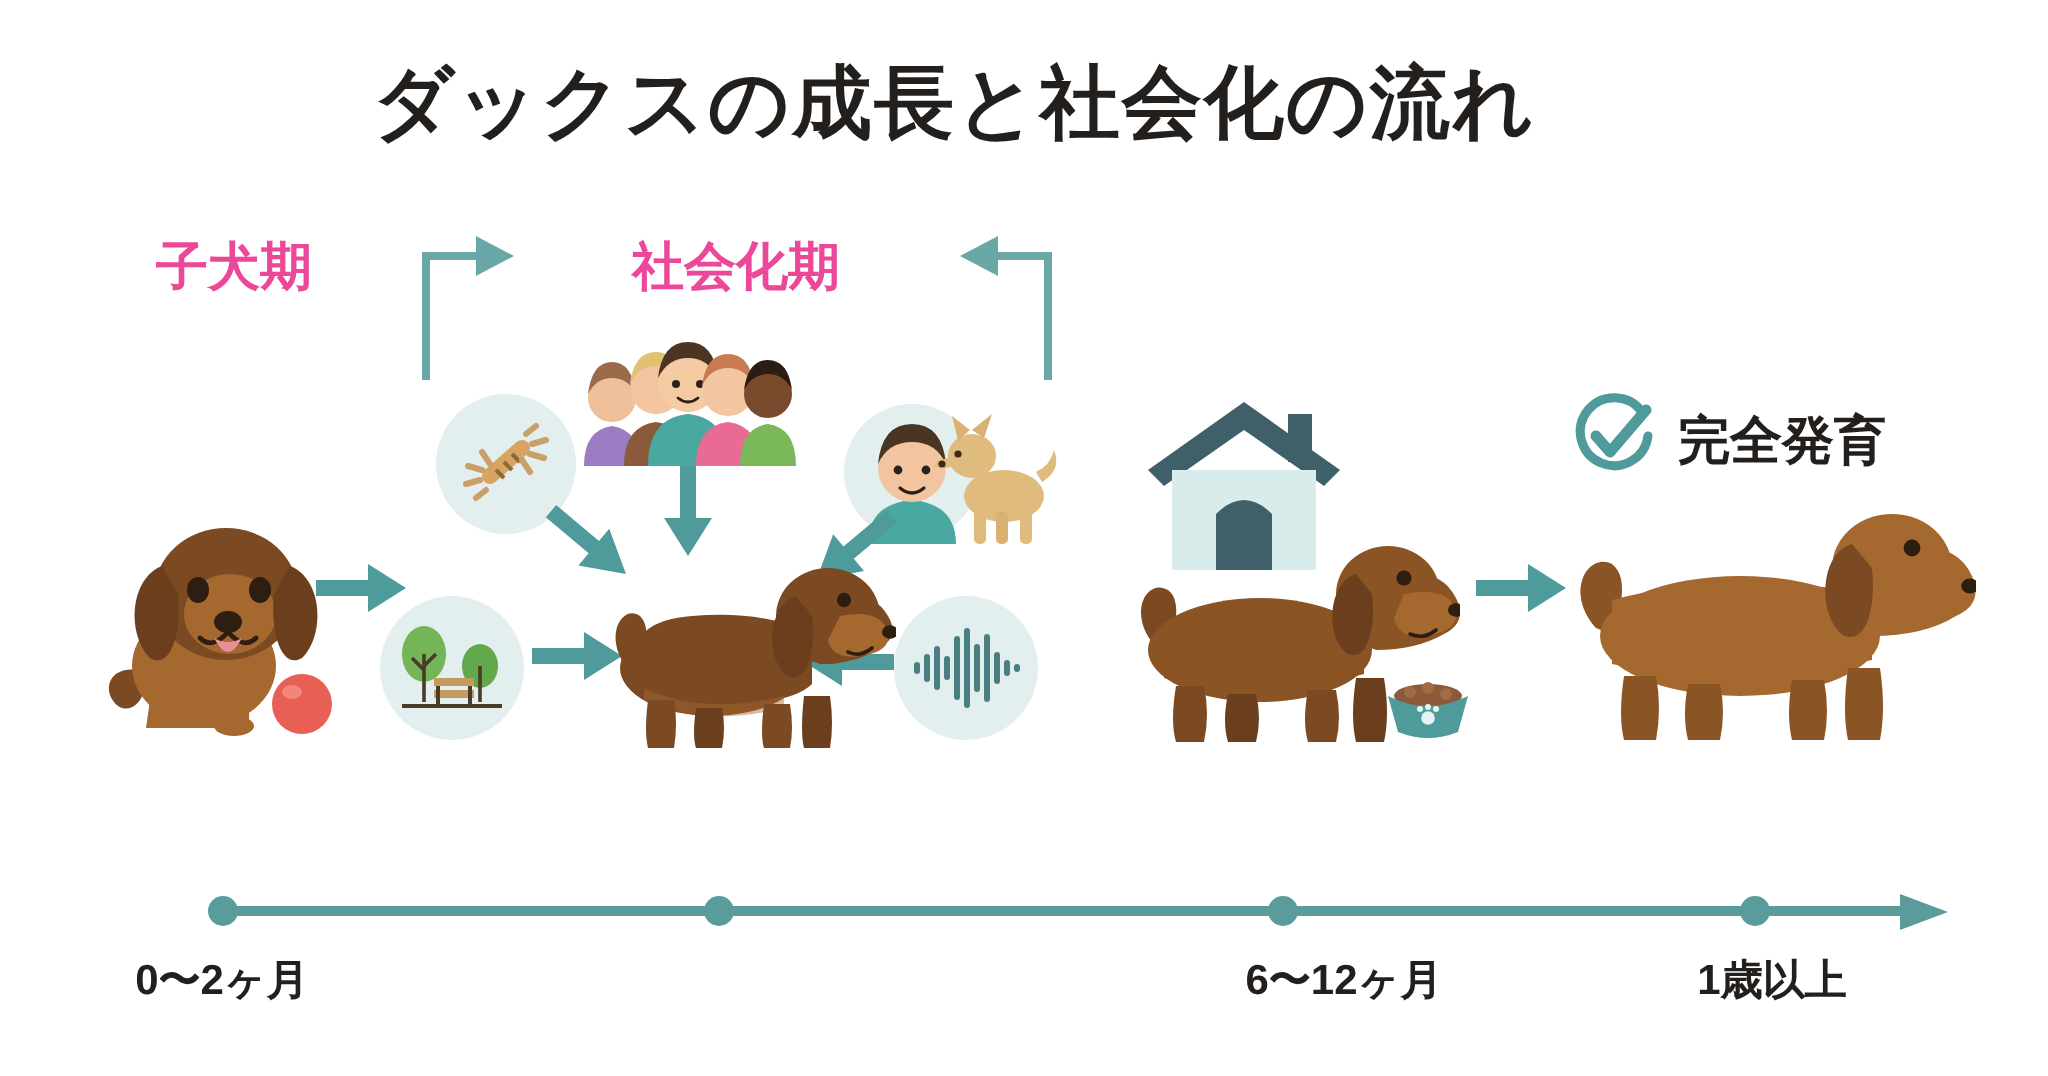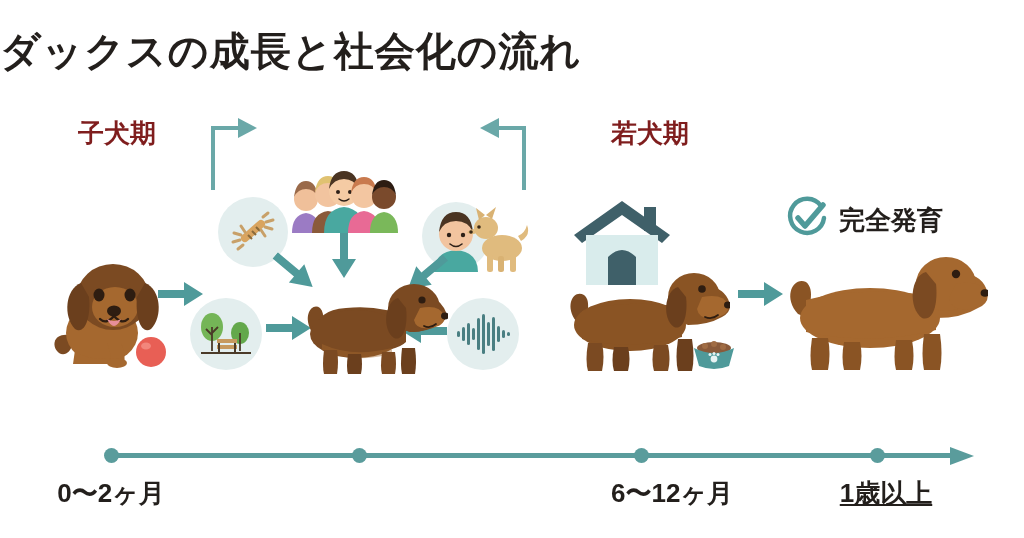--- a/index.html
+++ b/index.html
@@ -17,33 +17,34 @@
     background: #ffffff;
     overflow: hidden;
   }
 
   
   .title {
     position: absolute;
     top: 24px;
     left: 0;
     width: 954px;
+    text-align: center;
     font-size: 40px;
     font-weight: bold;
     color: #231f1c;
     letter-spacing: 1px;
     white-space: nowrap;
   }
 
   
   .stage-label {
     position: absolute;
     font-size: 26px;
     font-weight: bold;
-    color: #7f1d1d;
+    color: #ec4899;
     white-space: nowrap;
     text-align: center;
   }
 
   
   .elbow { position: absolute; }
 
   
   .flow-arrow { position: absolute; }
 
@@ -90,40 +91,40 @@
     top: 448px;
   }
   .timeline-head {
     position: absolute;
     top: 445px;
     left: 950px;
   }
   .timeline-label {
     position: absolute;
     top: 476px;
-    font-size: 26px;
+    font-size: 21px;
     font-weight: bold;
     color: #231f1c;
     white-space: nowrap;
     text-align: center;
     transform: translateX(-50%);
   }
 
   
   .art { position: absolute; }
 </style>
 </head>
 <body>
 
 <div id="canvas">
 
   <div class="title">ダックスの成長と社会化の流れ</div>
 
   <div class="stage-label" style="left:0px; top:116px; width:234px;">子犬期</div>
-  <div class="stage-label" style="left:540px; top:116px; width:220px;">若犬期</div>
+  <div class="stage-label" style="left:258px; top:116px; width:220px;">社会化期</div>
 
   <div class="elbow" style="left:205px; top:112px;">
     <svg width="60" height="80" viewBox="0 0 60 80">
       <path d="M8 78 L8 16 L36 16" fill="none" stroke="#6aa8a8" stroke-width="4"></path>
       <path d="M33 6 L52 16 L33 26 Z" fill="#6aa8a8"></path>
     </svg>
   </div>
 
   <div class="elbow" style="left:472px; top:112px;">
     <svg width="60" height="80" viewBox="0 0 60 80">
@@ -439,15 +440,15 @@
   <div class="timeline-dot" style="left:634px;"></div>
   <div class="timeline-dot" style="left:870px;"></div>
   <div class="timeline-head">
     <svg width="26" height="22" viewBox="0 0 26 22">
       <path d="M0 2 L24 11 L0 20 Z" fill="#5a9c9c"></path>
     </svg>
   </div>
 
   <div class="timeline-label" style="left:111px;">0〜2ヶ月</div>
   <div class="timeline-label" style="left:672px;">6〜12ヶ月</div>
-  <div class="timeline-label" style="left:886px;text-decoration:underline;">1歳以上</div>
+  <div class="timeline-label" style="left:886px;">1歳以上</div>
 
 </div>
 
 </body></html>

